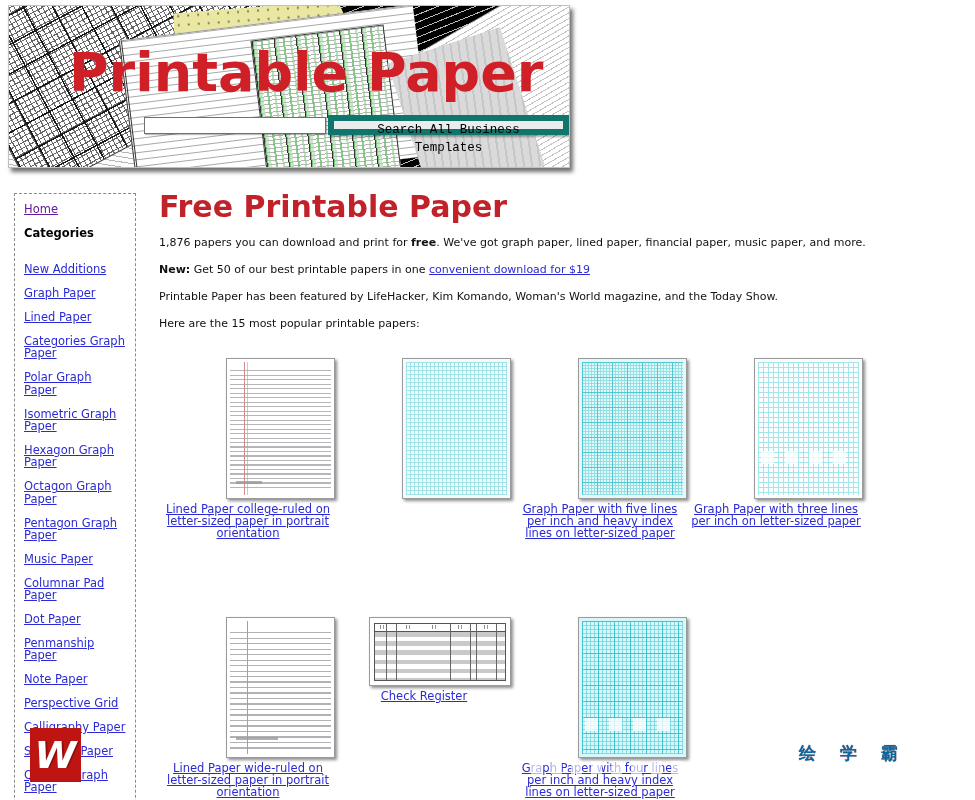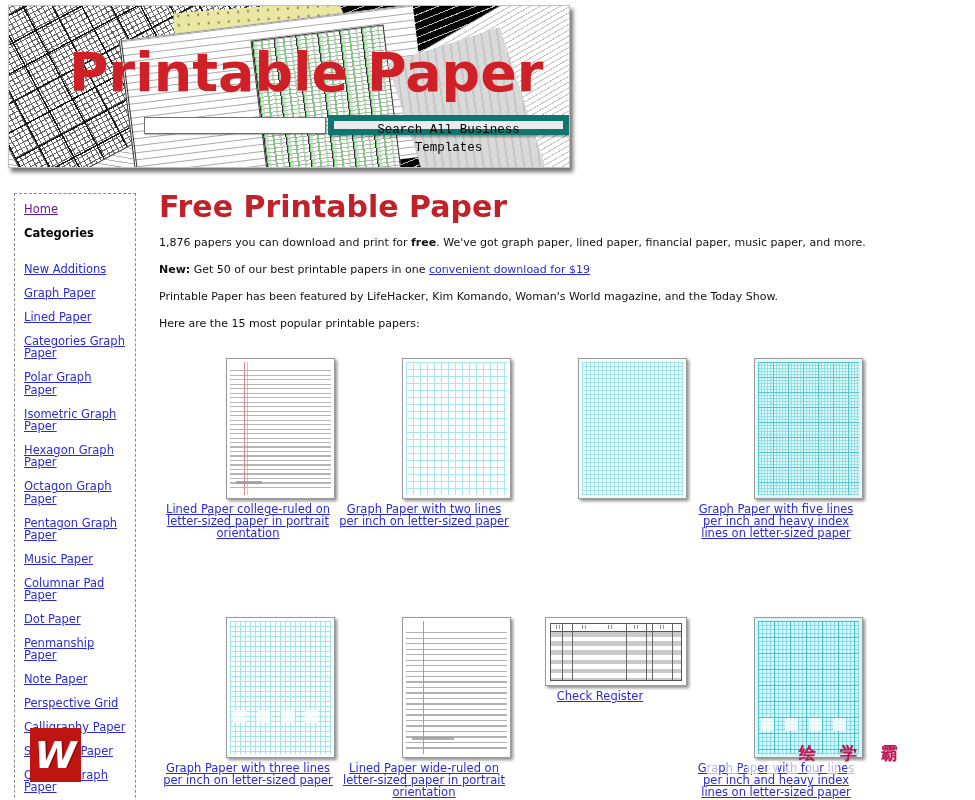--- a/index.html
+++ b/index.html
@@ -176,21 +176,21 @@
 
   
   .w-logo {
     position:absolute; left:30px; top:728px; width:51px; height:54px;
     background:#bf1512; color:#fff; display:flex; align-items:center; justify-content:center;
     font-size:38px; font-weight:bold; font-style:italic; line-height:1; z-index:20;
     text-shadow:2px 0 0 #8e0f0d;
   }
   .cn-watermark {
     position:absolute; left:799px; top:742px; z-index:20;
-    color:#be185d; font-size:17px; font-weight:bold; letter-spacing:9px; white-space:nowrap;
+    color:#0369a1; font-size:17px; font-weight:bold; letter-spacing:9px; white-space:nowrap;
     text-shadow:0 0 1px rgba(180,20,20,.6);
   }
   .caption-fade {
     position:absolute; left:0; right:0; bottom:24px; height:13px; z-index:5;
     background:repeating-linear-gradient(to right,rgba(255,255,255,.65) 0 11px,transparent 11px 20px);
     pointer-events:none;
   }
 </style>
 </head>
 <body>
@@ -289,26 +289,20 @@
   <div class="thumb-grid">
       <div class="cell">
     <a class="thumb k-lined-college portrait">
           <div class="ink"></div>
           <div class="redmargin"></div>
           <div class="smudge"></div>
         </a>
     <a class="caption">Lined Paper college-ruled on letter-sized paper in portrait orientation</a>
   </div>
       <div class="cell">
-    <a class="thumb k-graph-2 portrait gridpaper">
-          <div class="ink"></div>
-        </a>
-    <a class="caption">Graph Paper with two lines per inch on letter-sized paper</a>
-  </div>
-      <div class="cell">
     <a class="thumb k-graph-4 portrait gridpaper">
           <div class="ink"></div>
         </a>
   </div>
       <div class="cell">
     <a class="thumb k-graph-5-heavy portrait gridpaper">
           <div class="ink"></div>
         </a>
     <a class="caption">Graph Paper with five lines per inch and heavy index lines on letter-sized paper</a>
   </div>

